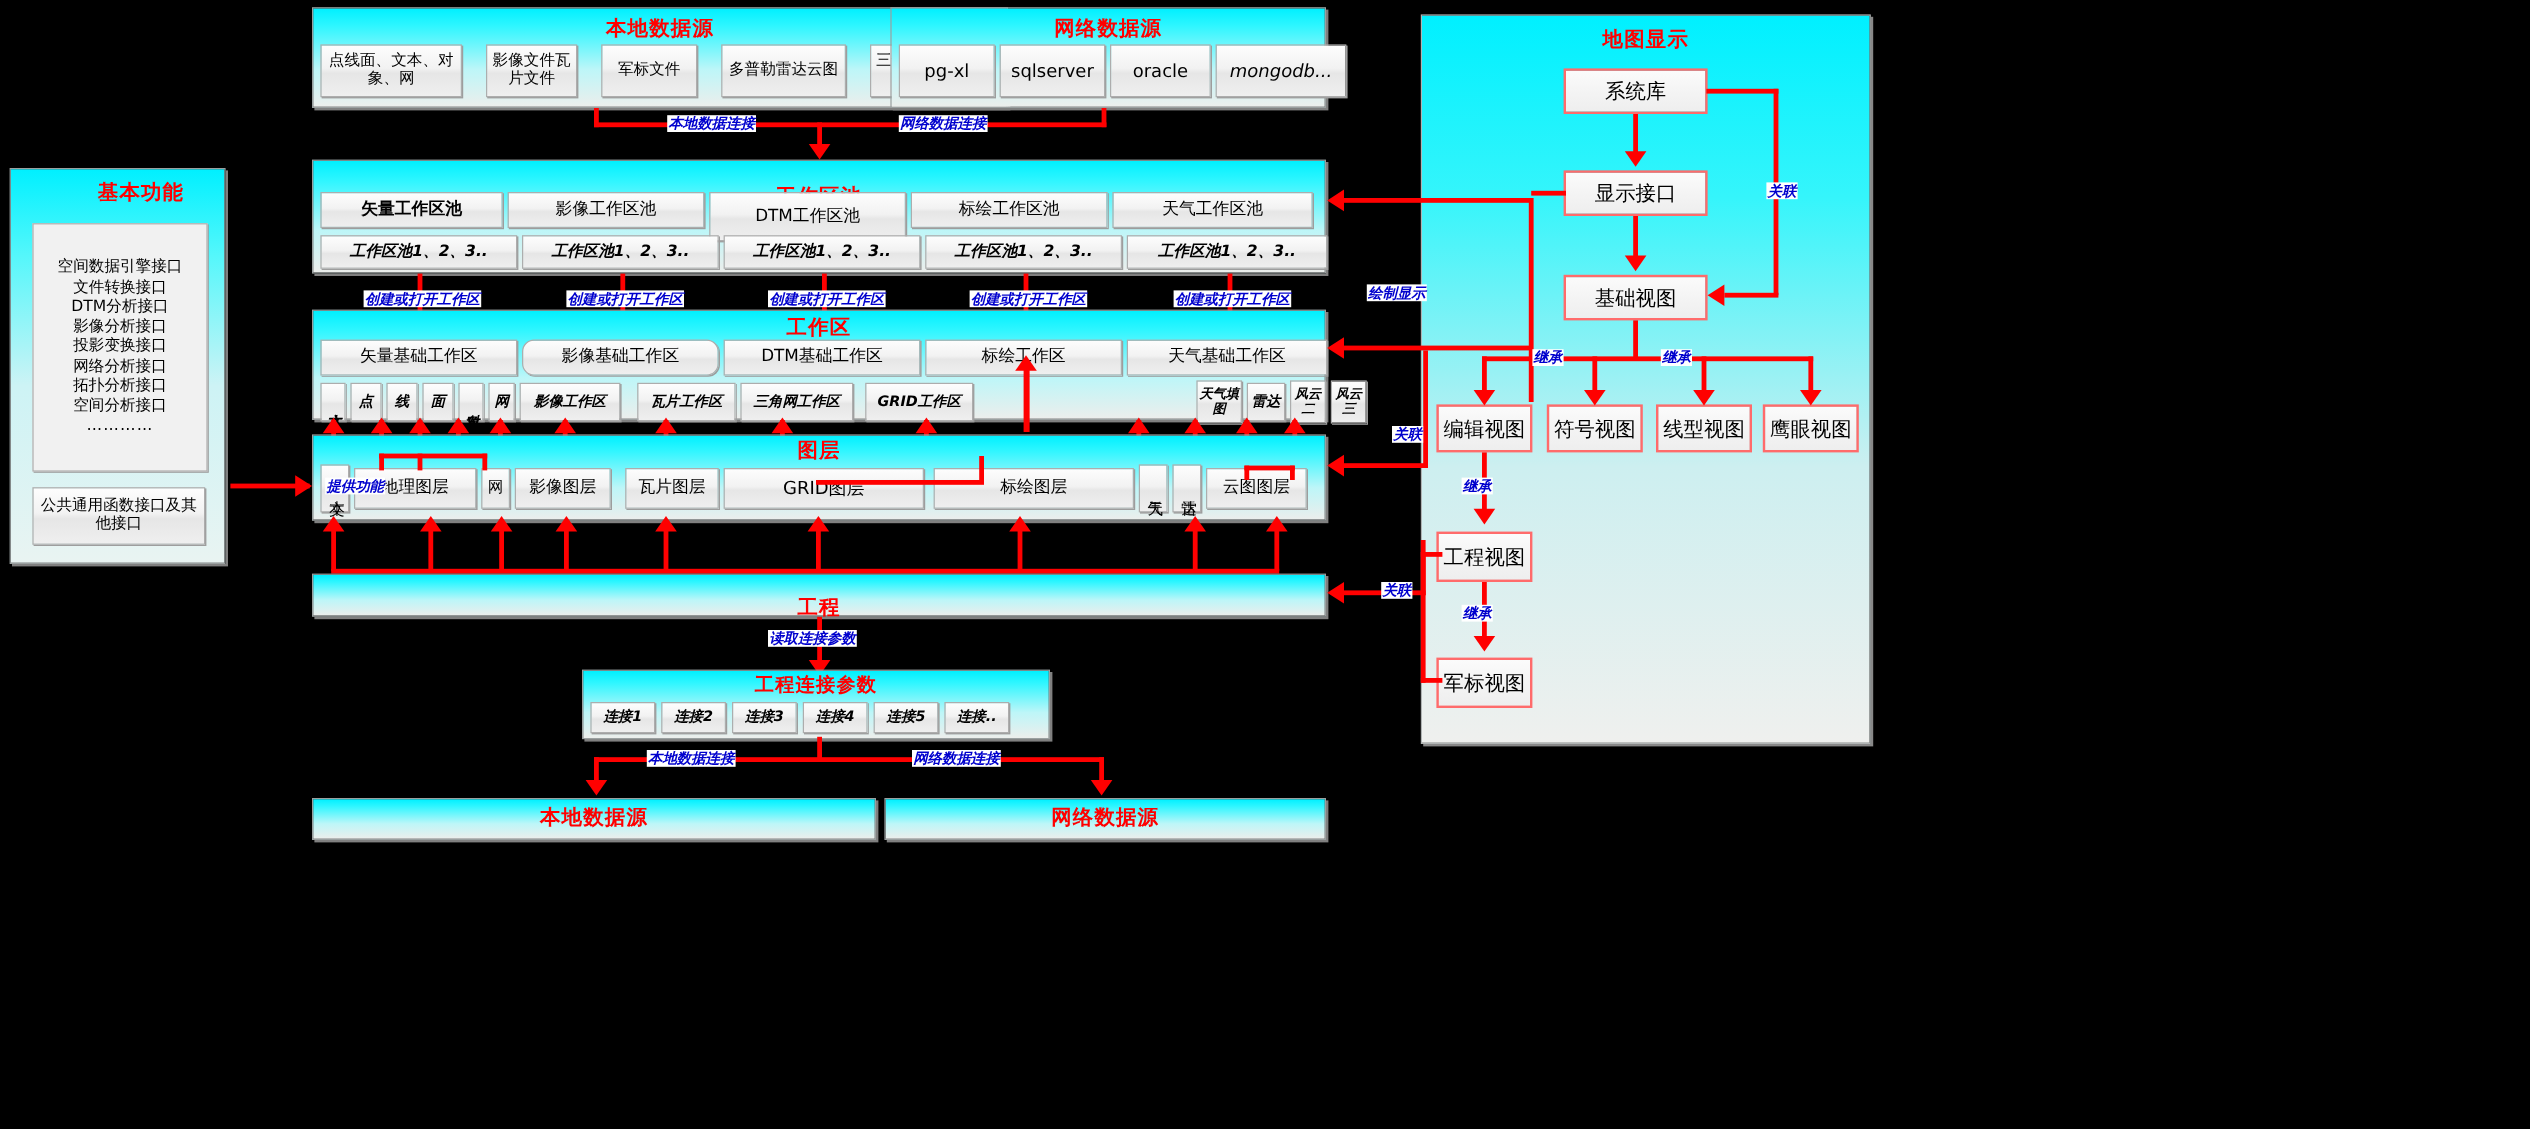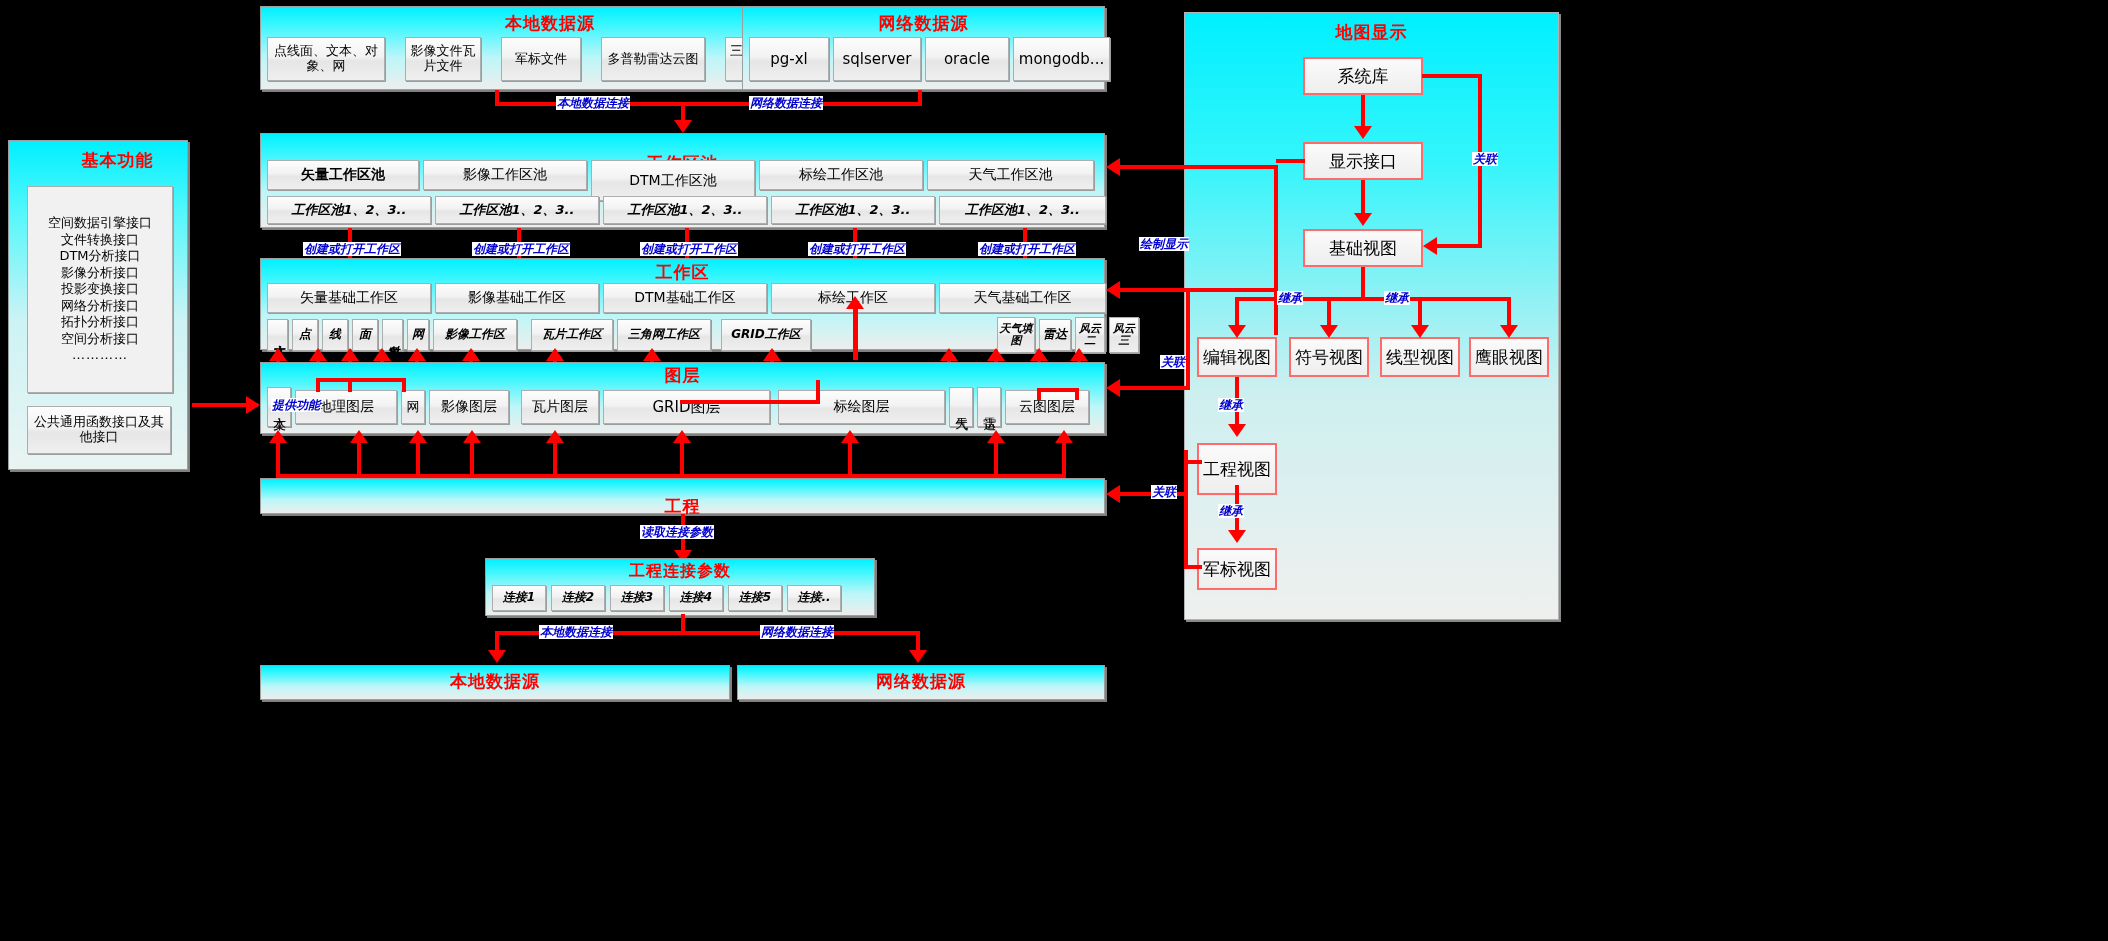--- a/index.html
+++ b/index.html
@@ -51,21 +51,21 @@
     <div class="btn" style="width:108px;height:44px;font-size:13px;">三角网文件GRID文件</div>
   </div>
 </div>
 
 <div class="panel" style="left:742px;top:6px;width:363px;height:84px;">
   <div class="panel-title" style="font-size:17px;padding-top:5px;">网络数据源</div>
   <div style="position:absolute;left:6px;top:30px;display:flex;gap:4px;">
     <div class="btn" style="width:80px;height:44px;font-size:15px;">pg-xl</div>
     <div class="btn" style="width:88px;height:44px;font-size:15px;">sqlserver</div>
     <div class="btn" style="width:84px;height:44px;font-size:15px;">oracle</div>
-    <div class="btn" style="width:97px;height:44px;font-size:15px;">mongodb...</div>
+    <div class="btn" style="width:109px;height:44px;font-size:15px;font-style:italic;">mongodb...</div>
   </div>
 </div>
 
 <div class="ln" style="left:495px;top:90px;width:4px;height:16px;"></div>
 <div class="ln" style="left:495px;top:102px;width:188px;height:4px;"></div>
 <div class="ln" style="left:918px;top:90px;width:4px;height:16px;"></div>
 <div class="ln" style="left:683px;top:102px;width:239px;height:4px;"></div>
 <div class="ln" style="left:681px;top:102px;width:4px;height:22px;"></div>
 <div class="arw dn" style="left:674px;top:120px;"></div>
 <div class="elab" style="left:556px;top:96px;">本地数据连接</div>
@@ -130,21 +130,21 @@
 <div class="elab" style="left:808px;top:242px;">创建或打开工作区</div>
 
 <div class="ln" style="left:1023px;top:228px;width:4px;height:75px;"></div>
 <div class="arw dn" style="left:1016px;top:300px;"></div>
 <div class="elab" style="left:978px;top:242px;">创建或打开工作区</div>
 
 <div class="panel" style="left:260px;top:258px;width:845px;height:92px;">
   <div class="panel-title" style="font-size:17px;padding-top:2px;">工作区</div>
   <div style="position:absolute;left:6px;top:24px;display:flex;gap:4px;">
     <div class="btn" style="width:164px;height:30px;font-size:14px;">矢量基础工作区</div>
-    <div class="btn" style="width:164px;height:30px;font-size:14px;">影像基础工作区</div>
+    <div class="btn" style="width:164px;height:30px;font-size:14px;border-radius:10px;">影像基础工作区</div>
     <div class="btn" style="width:164px;height:30px;font-size:14px;">DTM基础工作区</div>
     <div class="btn" style="width:164px;height:30px;font-size:14px;">标绘工作区</div>
     <div class="btn" style="width:167px;height:30px;font-size:14px;">天气基础工作区</div>
   </div>
   <div style="position:absolute;left:6px;top:58px;display:flex;gap:4px;align-items:center;">
     <div class="btn ital vert" style="width:21px;height:32px;font-size:12px;">文本</div>
     <div class="btn ital" style="width:26px;height:32px;font-size:12px;">点</div>
     <div class="btn ital" style="width:26px;height:32px;font-size:12px;">线</div>
     <div class="btn ital" style="width:26px;height:32px;font-size:12px;">面</div>
     <div class="btn ital vert" style="width:21px;height:32px;font-size:12px;">对象</div>
@@ -276,21 +276,21 @@
   <div class="panel-title" style="font-size:17px;padding-top:8px;">地图显示</div>
 </div>
 
 <div class="node" style="left:1303px;top:57px;width:120px;height:38px;">系统库</div>
 <div class="node" style="left:1303px;top:142px;width:120px;height:38px;">显示接口</div>
 <div class="node" style="left:1303px;top:229px;width:120px;height:38px;">基础视图</div>
 <div class="node" style="left:1197px;top:337px;width:80px;height:40px;">编辑视图</div>
 <div class="node" style="left:1289px;top:337px;width:80px;height:40px;">符号视图</div>
 <div class="node" style="left:1380px;top:337px;width:80px;height:40px;">线型视图</div>
 <div class="node" style="left:1469px;top:337px;width:80px;height:40px;">鹰眼视图</div>
-<div class="node" style="left:1197px;top:443px;width:80px;height:52px;">工程视图</div>
+<div class="node" style="left:1197px;top:443px;width:80px;height:42px;">工程视图</div>
 <div class="node" style="left:1197px;top:548px;width:80px;height:42px;">军标视图</div>
 
 <div class="ln" style="left:1361px;top:95px;width:4px;height:33px;"></div>
 <div class="arw dn" style="left:1354px;top:126px;"></div>
 <div class="ln" style="left:1361px;top:180px;width:4px;height:35px;"></div>
 <div class="arw dn" style="left:1354px;top:213px;"></div>
 
 <div class="ln" style="left:1422px;top:74px;width:60px;height:4px;"></div>
 <div class="ln" style="left:1478px;top:74px;width:4px;height:172px;"></div>
 <div class="ln" style="left:1437px;top:244px;width:45px;height:4px;"></div>

